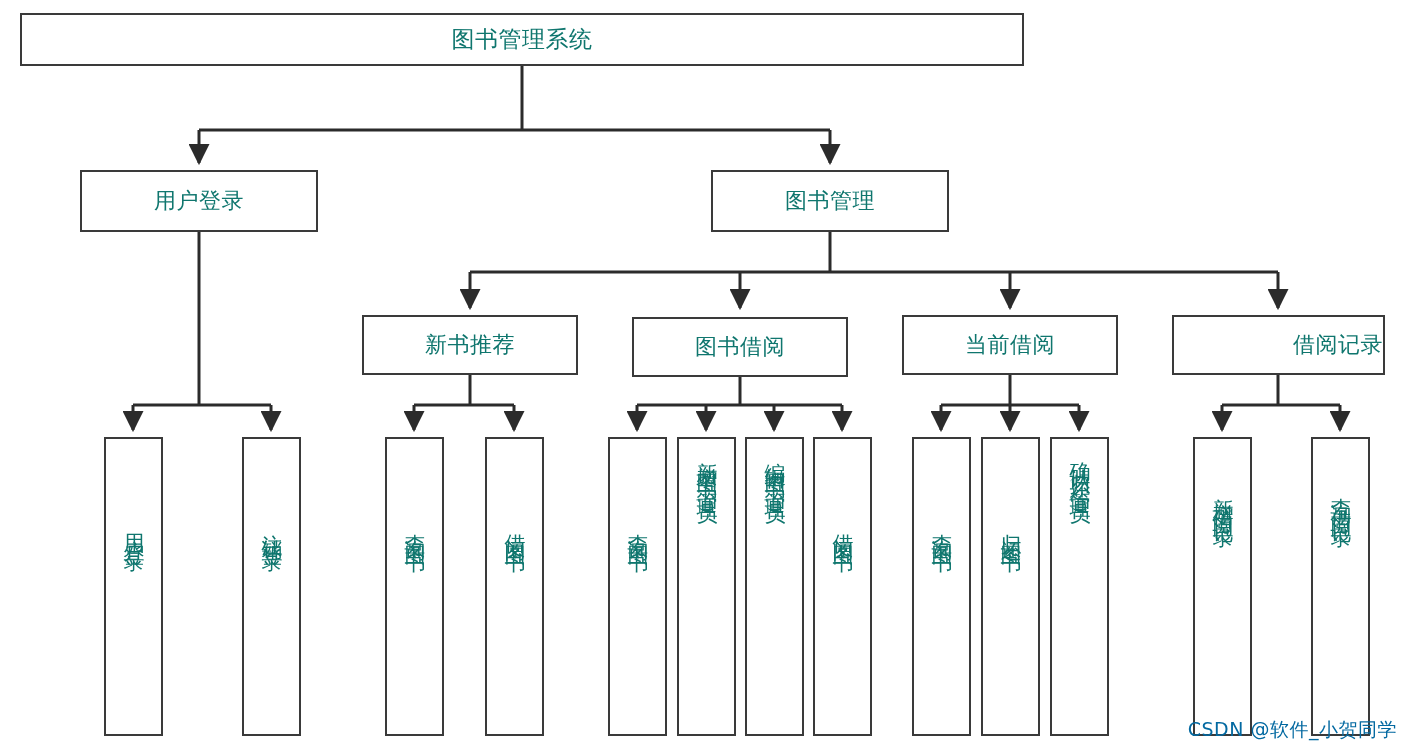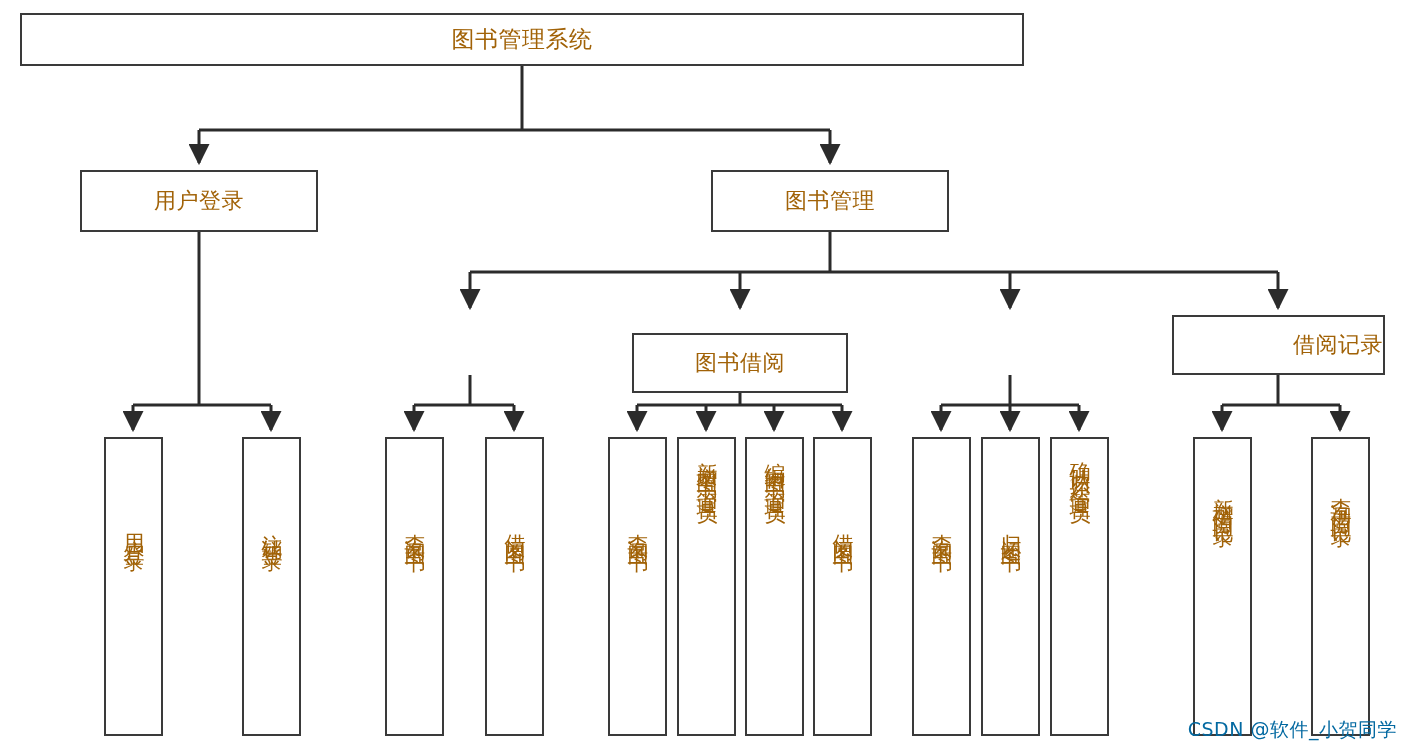--- a/index.html
+++ b/index.html
@@ -33,21 +33,21 @@
     background: #ffffff;
     border: 2.5px solid #3a3a3a;
     display: flex;
     align-items: center;
     justify-content: center;
     z-index: 2;
   }
   .node-label {
     font-size: 22px;
     line-height: 1.08;
-    color: #a16207;
+    color: #0f766e;
     letter-spacing: 0.5px;
     text-align: center;
     white-space: nowrap;
   }
   .node.root .node-label { font-size: 23px; }
   .node.vert {
     align-items: flex-start;
     justify-content: center;
     padding-top: 0;
   }
@@ -132,22 +132,28 @@
     <span class="node-label">图书管理系统</span>
   </div>
 
   <div class="node" style="left:80px; top:170px; width:238px; height:62px;">
     <span class="node-label">用户登录</span>
   </div>
   <div class="node" style="left:711px; top:170px; width:238px; height:62px;">
     <span class="node-label">图书管理</span>
   </div>
 
-  <div class="node" style="left:632px; top:333px; width:216px; height:60px;">
+  <div class="node" style="left:362px; top:315px; width:216px; height:60px;">
+    <span class="node-label">新书推荐</span>
+  </div>
+  <div class="node" style="left:632px; top:317px; width:216px; height:60px;">
     <span class="node-label">图书借阅</span>
+  </div>
+  <div class="node" style="left:902px; top:315px; width:216px; height:60px;">
+    <span class="node-label">当前借阅</span>
   </div>
   <div class="node" style="left:1172px; top:315px; width:213px; height:60px;justify-content:flex-end;">
     <span class="node-label">借阅记录</span>
   </div>
 
   <div class="node vert" style="left:104px; top:437px; width:59px; height:299px; padding-top:78px;">
     <span class="node-label">用户登录</span>
   </div>
   <div class="node vert" style="left:242px; top:437px; width:59px; height:299px; padding-top:78px;">
     <span class="node-label">注销登录</span>

